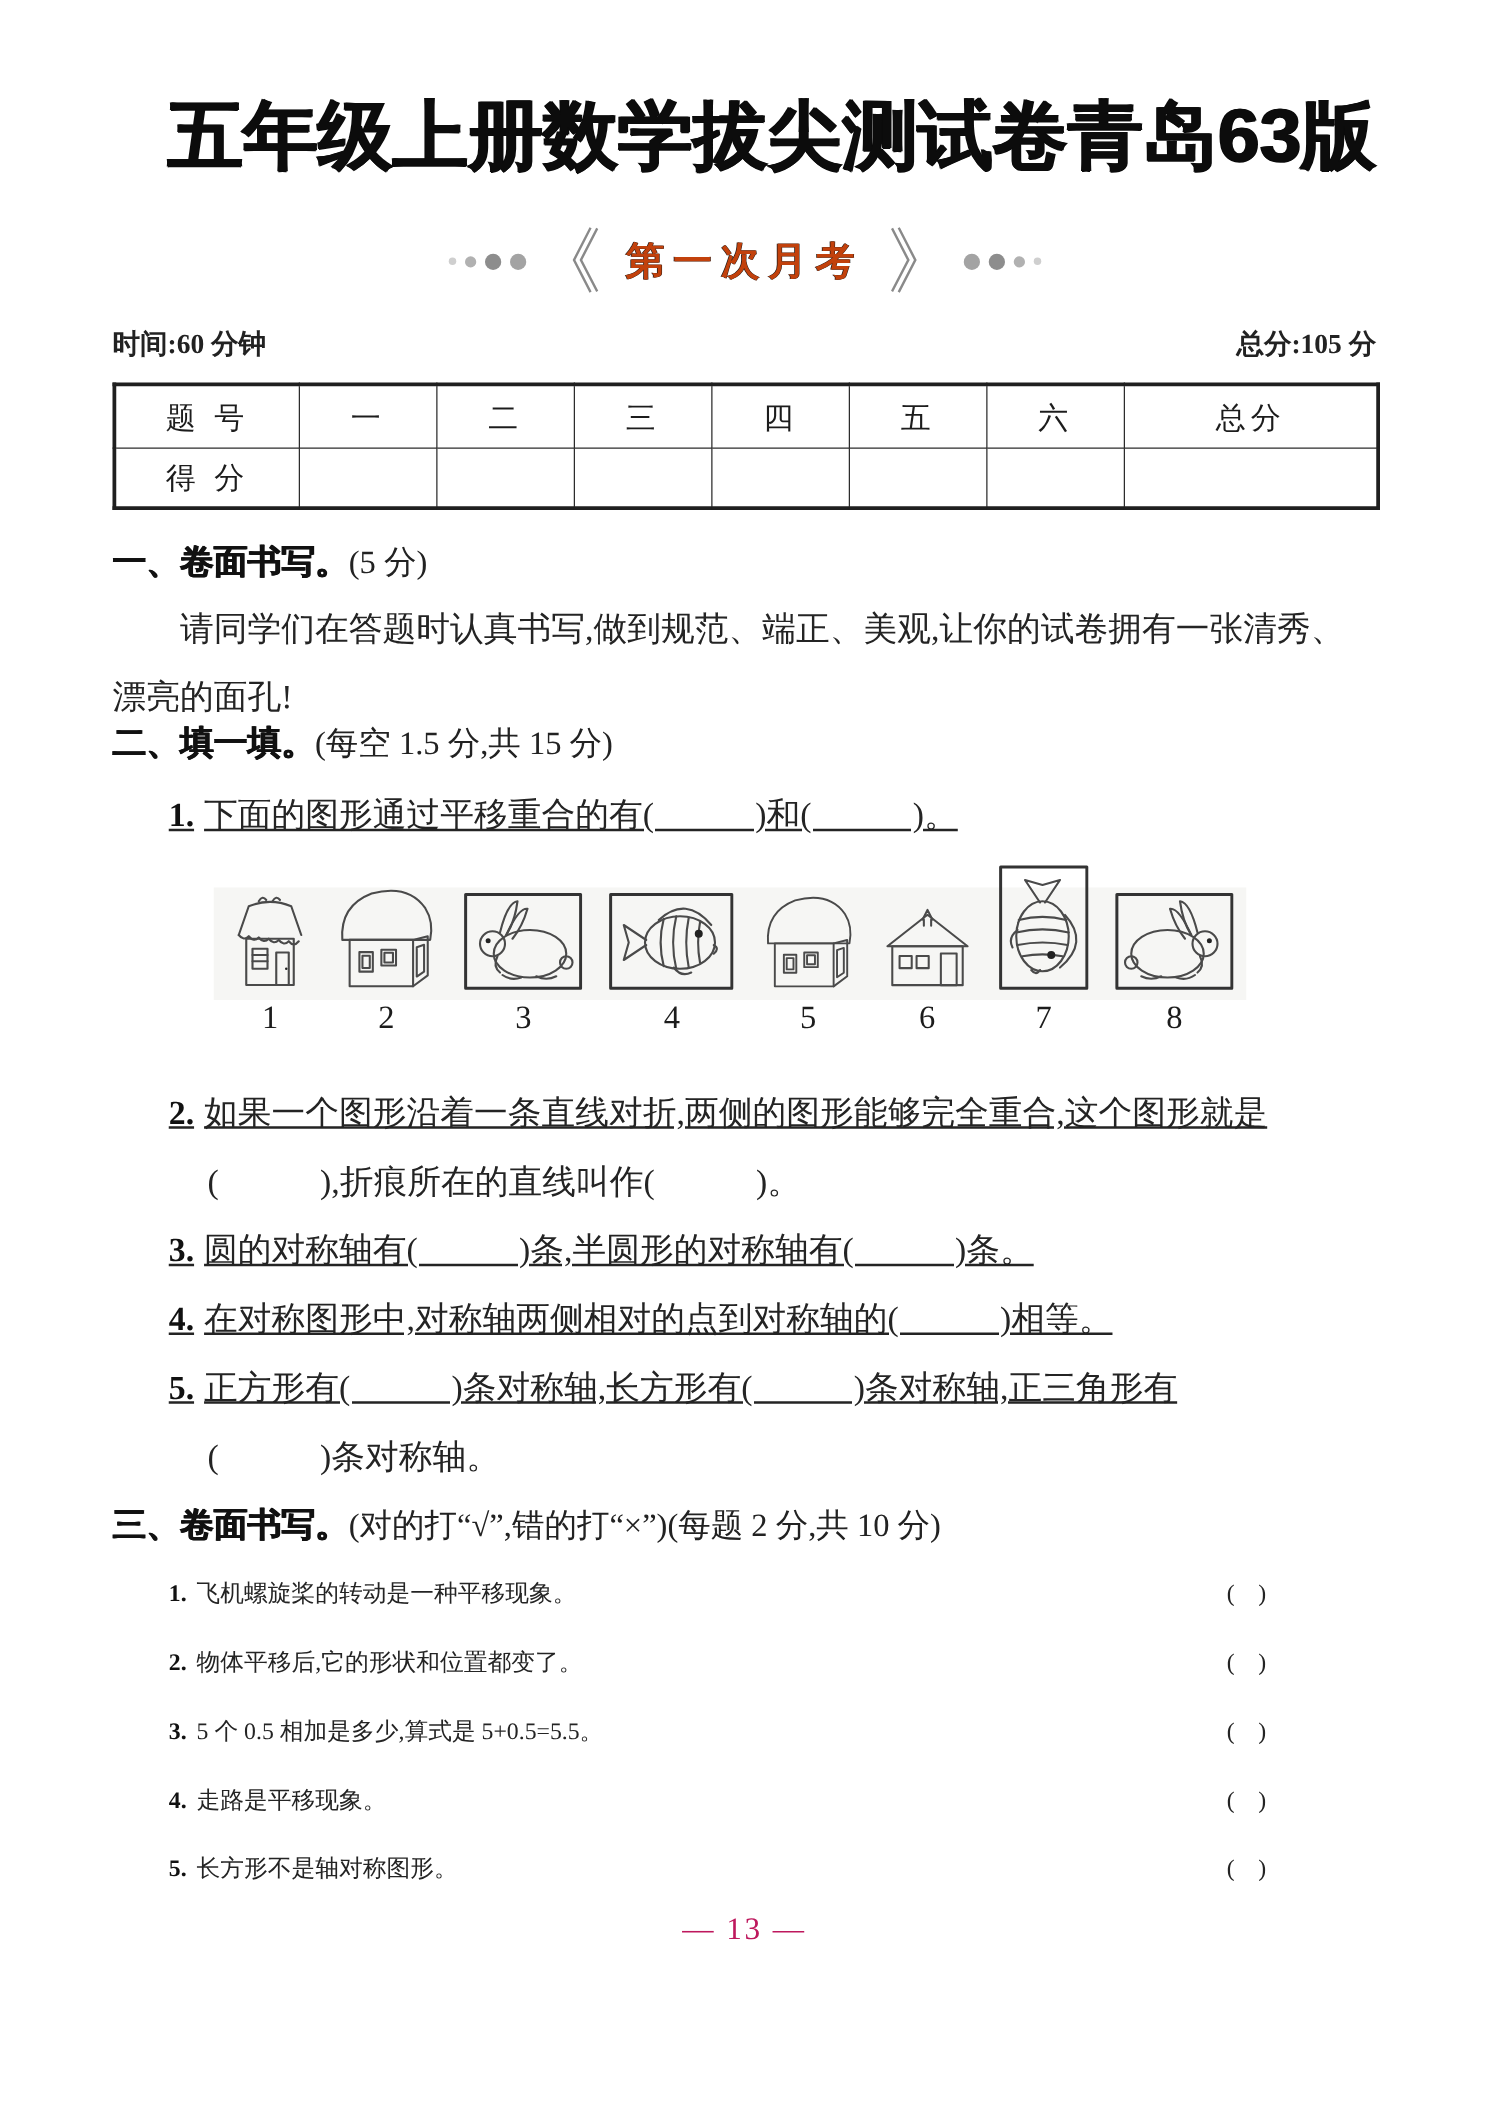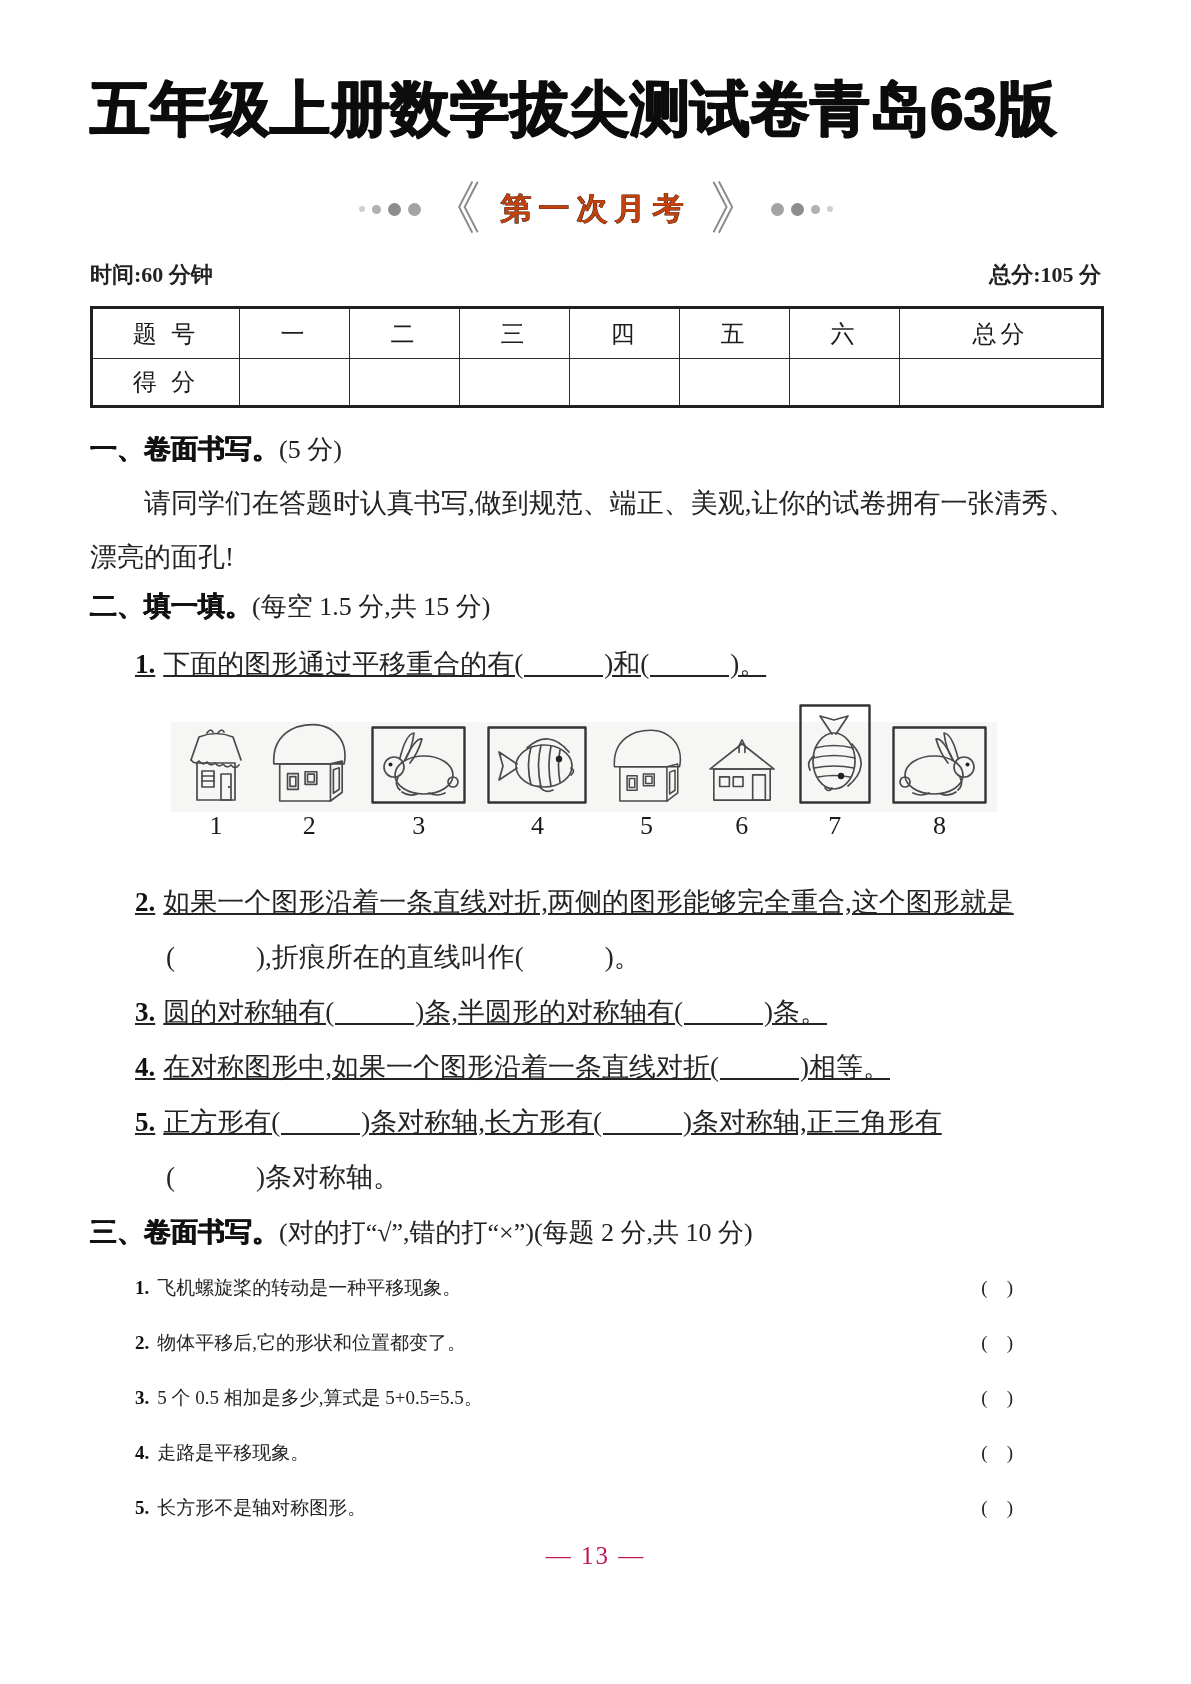--- a/index.html
+++ b/index.html
@@ -2,21 +2,21 @@
 <html><head>
 <meta charset="utf-8">
 <style>
   html,body{margin:0;padding:0;background:#ffffff;}
   .page{
     width:1191px;height:1684px;background:#ffffff;position:relative;
     font-family:"Liberation Serif","DejaVu Serif",serif;color:#1d1d1d;
     padding:64px 90px 0 90px;box-sizing:border-box;overflow:hidden;
   }
   .main-title{
-    margin:0;text-align:left;font-family:"Liberation Sans","DejaVu Sans",sans-serif;
+    margin:0;text-align:right;font-family:"Liberation Sans","DejaVu Sans",sans-serif;
     font-size:60px;line-height:1.5;font-weight:900;color:#0c0c0c;white-space:nowrap;
     text-shadow:0.9px 0 #0c0c0c,-0.9px 0 #0c0c0c,0 0.6px #0c0c0c;
     letter-spacing:0px;
   }
   
   .banner{margin-top:26px;display:flex;justify-content:center;align-items:center;gap:7px;height:58px;}
   .dot{display:inline-block;border-radius:50%;}
   .d1{width:6px;height:6px;background:#cfcfcf;}
   .d2{width:9px;height:9px;background:#b1b1b1;}
   .d3{width:13px;height:13px;background:#8d8d8d;}
@@ -123,21 +123,21 @@
     </tr>
   </tbody>
     </table>
 
   <div class="sec-heading">
     <span class="sec-title">一、卷面书写。</span><span class="sec-note">(5 分)</span>
   </div>
   <div class="body-line indent1 mt20">请同学们在答题时认真书写,做到规范、端正、美观,让你的试卷拥有一张清秀、</div>
   <div class="body-line mt22">漂亮的面孔!</div>
 
-  <div class="sec-heading" style="margin-top:16px">
+  <div class="sec-heading" style="margin-top:4px">
     <span class="sec-title">二、填一填。</span><span class="sec-note">(每空 1.5 分,共 15 分)</span>
   </div>
 
   <div class="q-line">
     <span class="q-num">1.</span><span>下面的图形通过平移重合的有(　　　)和(　　　)。</span>
   </div>
 
   <div class="strip-wrap">
     <div class="strip-band"></div>
     <div class="strip">
@@ -263,21 +263,21 @@
   <div class="q-line" style="margin-top:30px">
     <span class="q-num">2.</span><span>如果一个图形沿着一条直线对折,两侧的图形能够完全重合,这个图形就是</span>
   </div>
   <div class="q-cont">(　　　),折痕所在的直线叫作(　　　)。</div>
 
   <div class="q-line" style="margin-top:23px">
     <span class="q-num">3.</span><span>圆的对称轴有(　　　)条,半圆形的对称轴有(　　　)条。</span>
   </div>
 
   <div class="q-line" style="margin-top:23px">
-    <span class="q-num">4.</span><span>在对称图形中,如果一个图形沿着一条直线对折(　　　)相等。</span>
+    <span class="q-num">4.</span><span>在对称图形中,对称轴两侧相对的点到对称轴的(　　　)相等。</span>
   </div>
 
   <div class="q-line" style="margin-top:23px">
     <span class="q-num">5.</span><span>正方形有(　　　)条对称轴,长方形有(　　　)条对称轴,正三角形有</span>
   </div>
   <div class="q-cont">(　　　)条对称轴。</div>
 
   <div class="sec-heading" style="margin-top:22px">
     <span class="sec-title">三、卷面书写。</span><span class="sec-note">(对的打“√”,错的打“×”)(每题 2 分,共 10 分)</span>
   </div>

